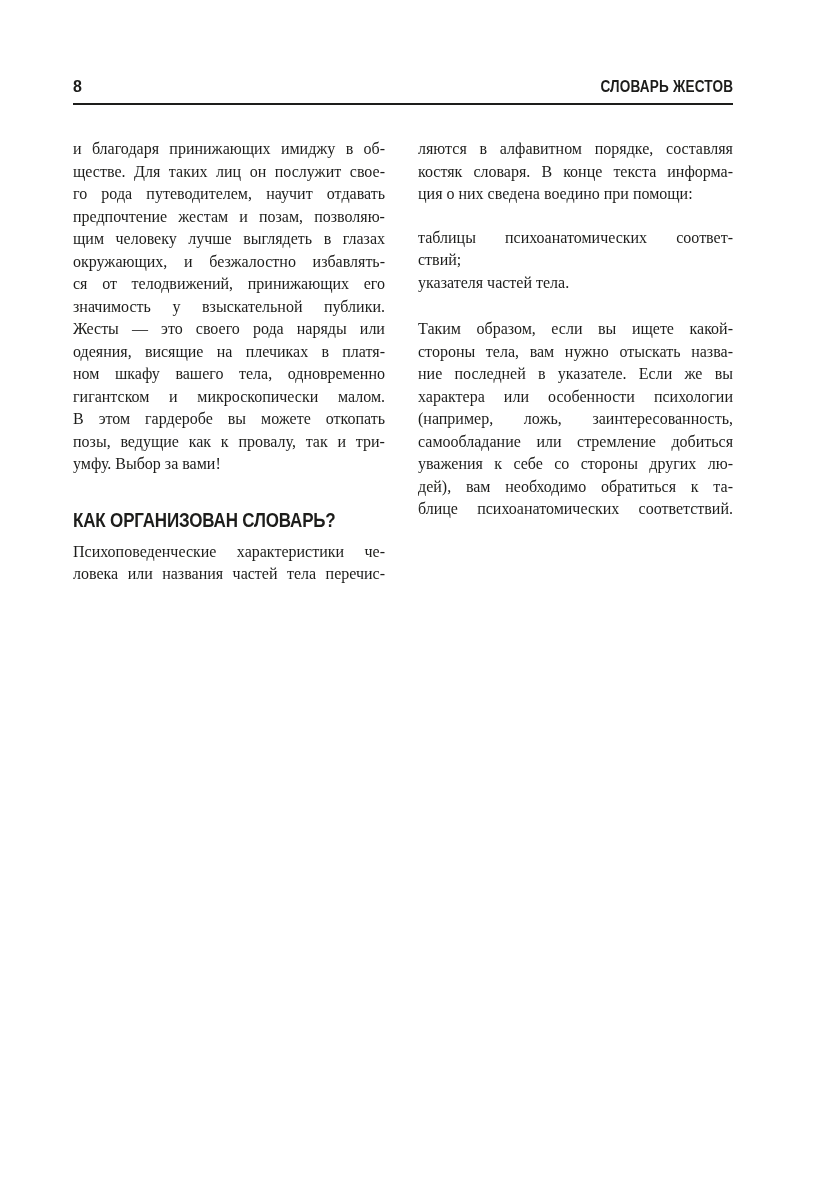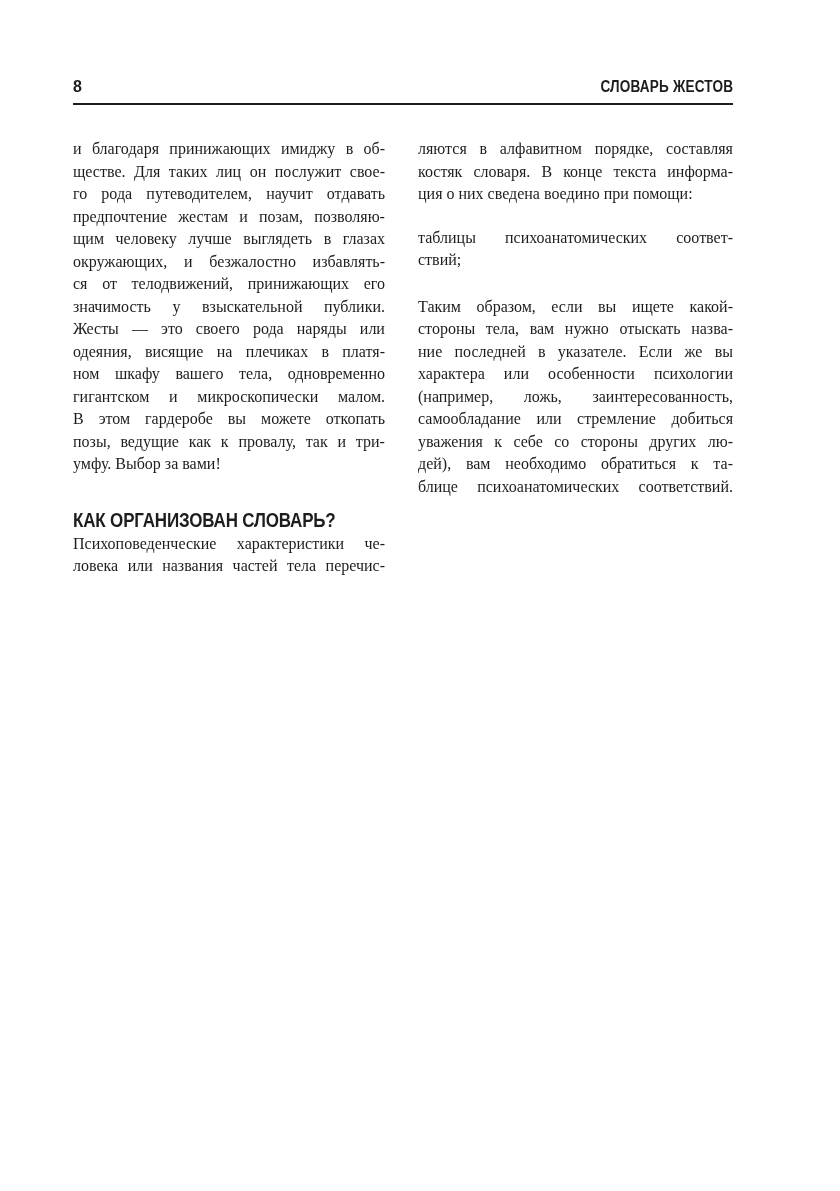--- a/index.html
+++ b/index.html
@@ -63,21 +63,21 @@
     white-space: normal;
   }
   .line.just span {
     white-space: pre;
     flex-shrink: 0;
     line-height: 22.5px;
   }
   
   .heading {
     margin-top: 33px;
-    margin-bottom: 2px;
+    margin-bottom: 10px;
     height: 22px;
     line-height: 22px;
     font-family: "Liberation Sans", sans-serif;
     font-weight: 700;
     font-size: 20px;
   }
   .heading-inner {
     display: inline-block;
     transform: scaleX(0.85);
     transform-origin: left center;
@@ -241,20 +241,21 @@
           <div class="line">ция о них сведена воедино при помощи:</div>
         </div>
         <div style="height: 21px;"></div>
         <div>
           <div class="line just">
             <span>таблицы</span>
             <span>психоанатомических</span>
             <span>соответ-</span>
           </div>
           <div class="line">ствий;</div>
+          <div class="line">указателя частей тела.</div>
         </div>
         <div style="height: 24px;"></div>
         <div>
           <div class="line just">
             <span>Таким</span>
             <span>образом,</span>
             <span>если</span>
             <span>вы</span>
             <span>ищете</span>
             <span>какой-</span>

